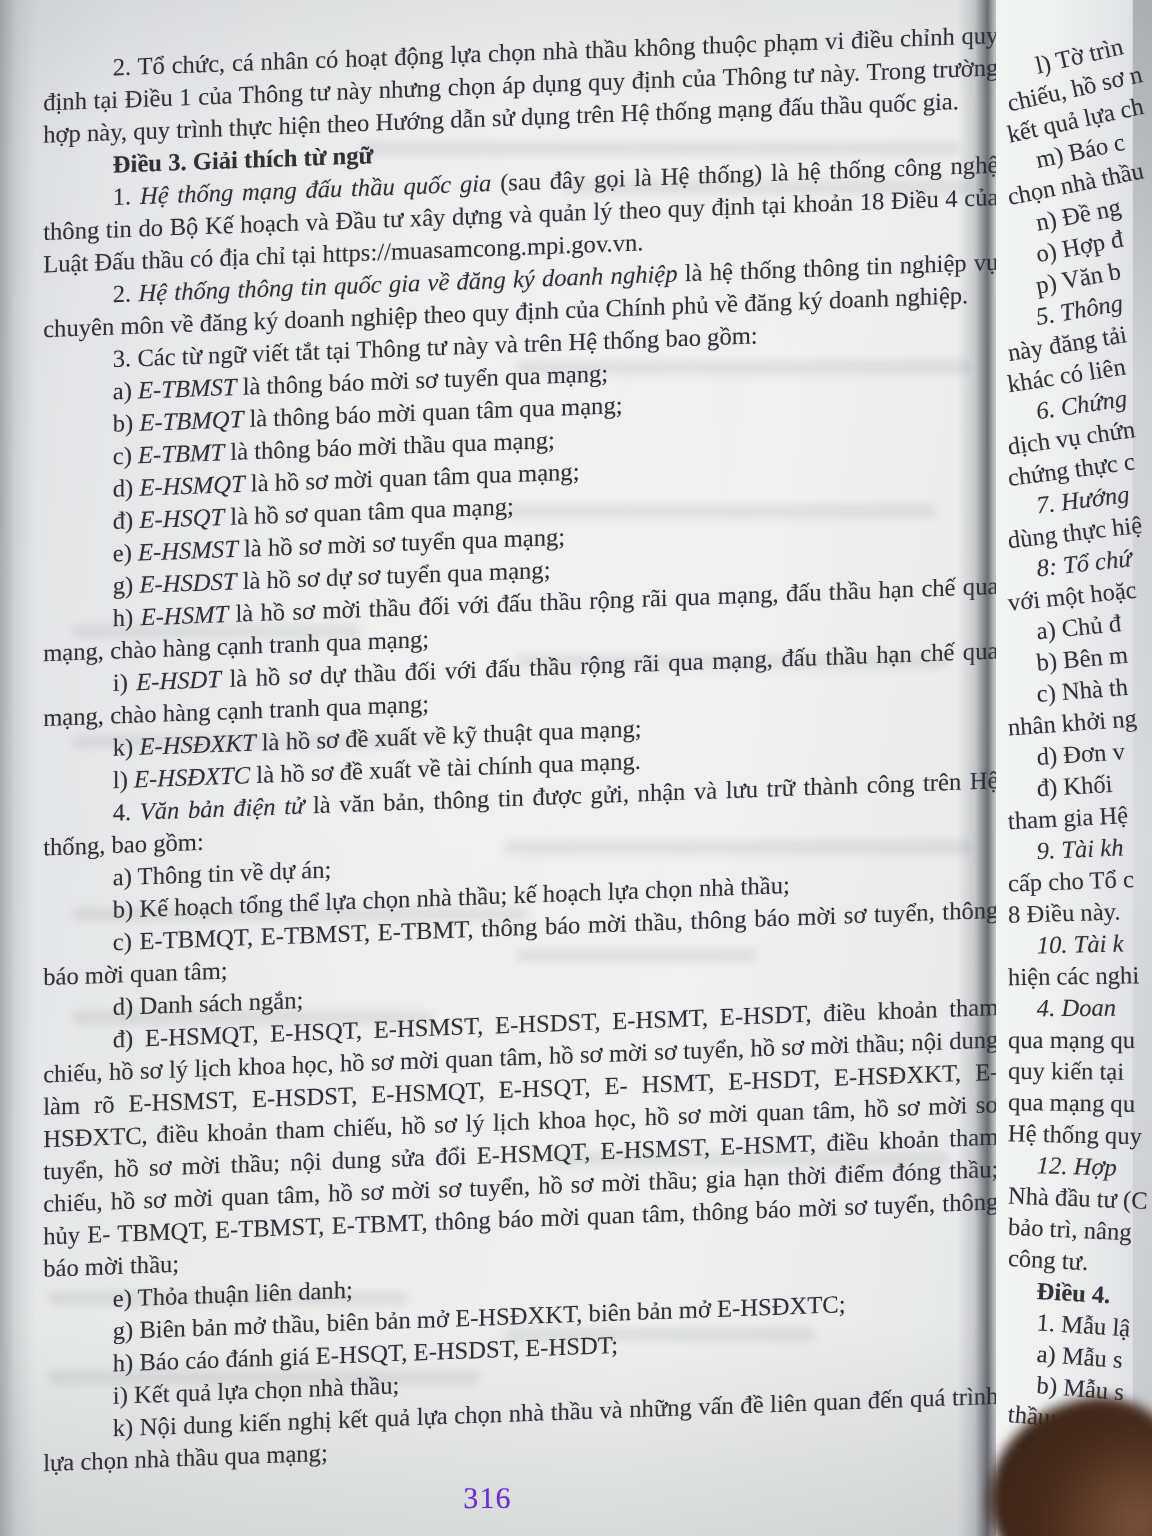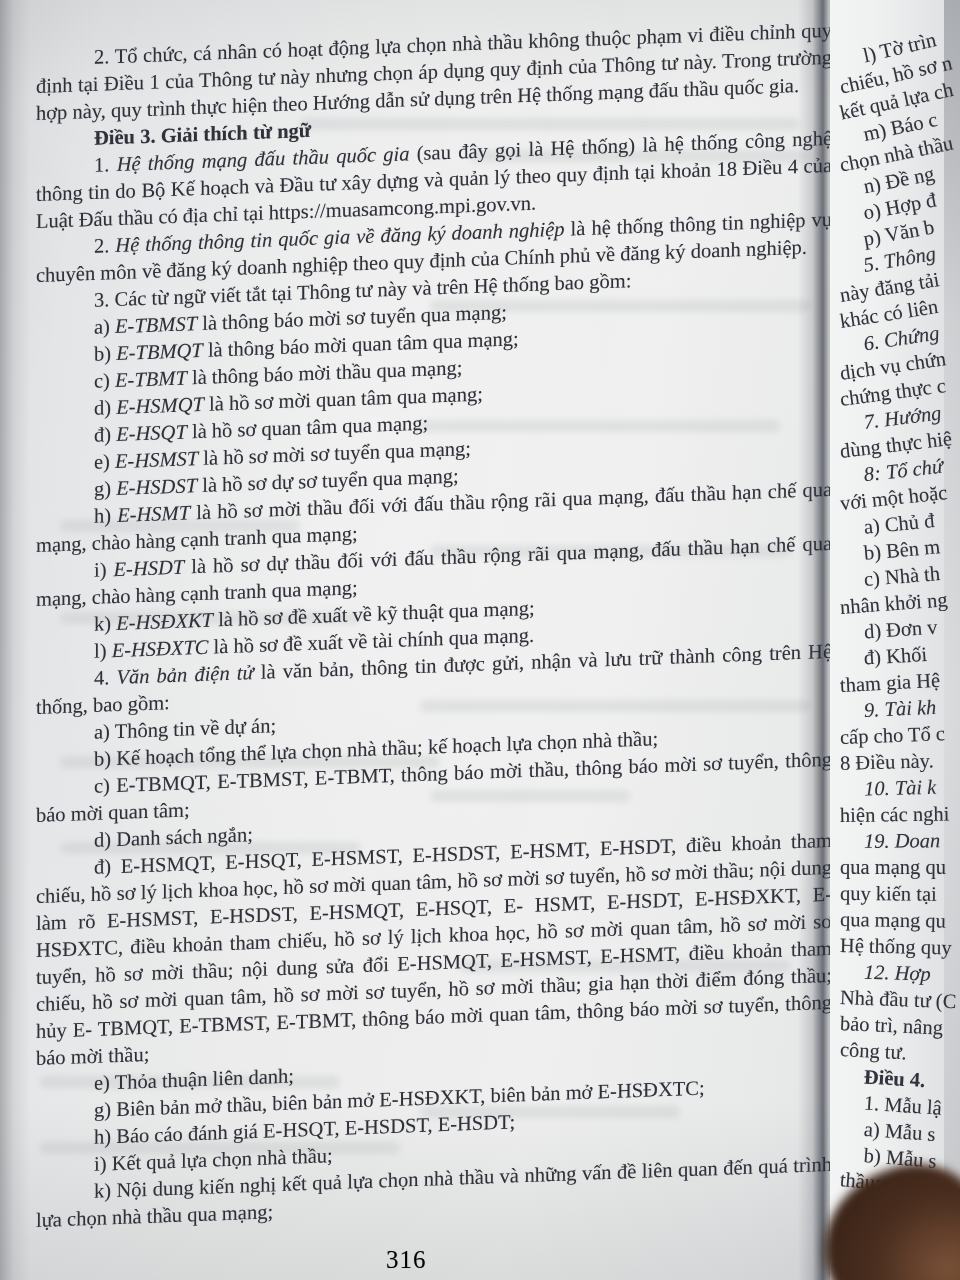--- a/index.html
+++ b/index.html
@@ -22,22 +22,22 @@
   
   #left-text{position:absolute;left:36px;top:46px;width:796px;
     font-size:20.5px;line-height:27px;color:#30303a;
     transform:skewY(-2.1deg);transform-origin:0 0;
     text-shadow:0 0 1px rgba(48,48,58,.28);}
   .para{margin:0;text-indent:58px;text-align:justify;}
   .para.bold{font-weight:bold;text-align:left;}
   .it{font-style:italic;}
   .bd{font-weight:bold;}
 
-  .page-number{position:absolute;left:386px;top:1236px;font-size:25px;color:#000000;
-    letter-spacing:1px;text-shadow:0 0 1px rgba(48,48,58,.3);margin-top:10px;}
+  .page-number{position:absolute;left:386px;top:1236px;font-size:25px;color:#6d28d9;
+    letter-spacing:1px;text-shadow:0 0 1px rgba(48,48,58,.3);}
 
   
   .gutter{position:absolute;left:798px;top:0;width:48px;height:1280px;
     background:linear-gradient(90deg, rgba(80,85,95,0) 0%, rgba(80,85,95,.22) 30%,
       rgba(32,36,46,.62) 52%, rgba(80,85,95,.28) 64%, rgba(120,125,133,.12) 78%, rgba(120,125,133,0) 100%);
     filter:blur(.5px);}
 
   
   .right-page{position:absolute;left:830px;top:0;width:130px;height:1280px;
     background:linear-gradient(90deg,#f3f4f4 0%,#eff0f0 35%,#e6e7e8 70%,#dddee0 100%);}
@@ -144,21 +144,21 @@
       <div class="rp-line ind" style="transform: rotate(-4.6deg);">c) Nhà th</div>
       <div class="rp-line" style="transform: rotate(-4.18deg);">nhân khởi ng</div>
       <div class="rp-line ind" style="transform: rotate(-3.76deg);">d) Đơn v</div>
       <div class="rp-line ind" style="transform: rotate(-3.34deg);">đ) Khối</div>
       <div class="rp-line" style="transform: rotate(-2.92deg);">tham gia Hệ</div>
       <div class="rp-line it ind" style="transform: rotate(-2.5deg);">9. Tài kh</div>
       <div class="rp-line" style="transform: rotate(-2.08deg);">cấp cho Tổ c</div>
       <div class="rp-line" style="transform: rotate(-1.66deg);">8 Điều này.</div>
       <div class="rp-line it ind" style="transform: rotate(-1.24deg);">10. Tài k</div>
       <div class="rp-line" style="transform: rotate(-0.82deg);">hiện các nghi</div>
-      <div class="rp-line it ind" style="transform: rotate(-0.4deg);">19. Doan</div>
+      <div class="rp-line it ind" style="transform: rotate(-0.4deg);">4. Doan</div>
       <div class="rp-line" style="transform: rotate(0.02deg);">qua mạng qu</div>
       <div class="rp-line" style="transform: rotate(0.44deg);">quy kiến tại</div>
       <div class="rp-line" style="transform: rotate(0.86deg);">qua mạng qu</div>
       <div class="rp-line" style="transform: rotate(1.28deg);">Hệ thống quy</div>
       <div class="rp-line it ind" style="transform: rotate(1.7deg);">12. Hợp</div>
       <div class="rp-line" style="transform: rotate(2.12deg);">Nhà đầu tư (C</div>
       <div class="rp-line" style="transform: rotate(2.54deg);">bảo trì, nâng</div>
       <div class="rp-line" style="transform: rotate(2.96deg);">công tư.</div>
       <div class="rp-line bd ind" style="transform: rotate(3.38deg);">Điều 4.</div>
       <div class="rp-line ind" style="transform: rotate(3.8deg);">1. Mẫu lậ</div>

